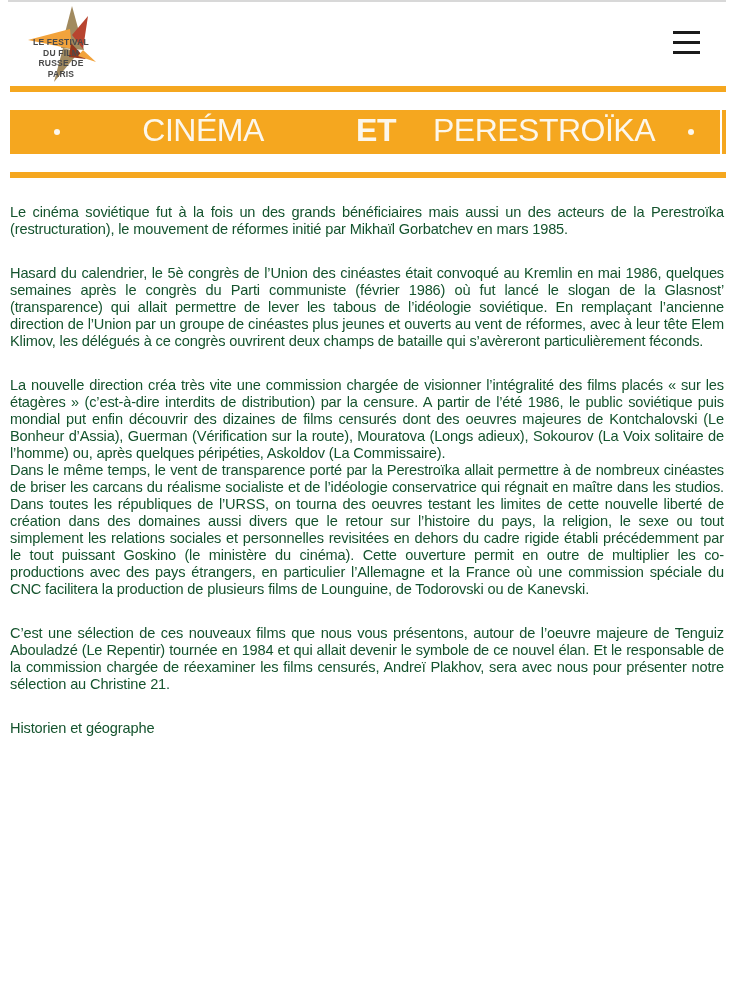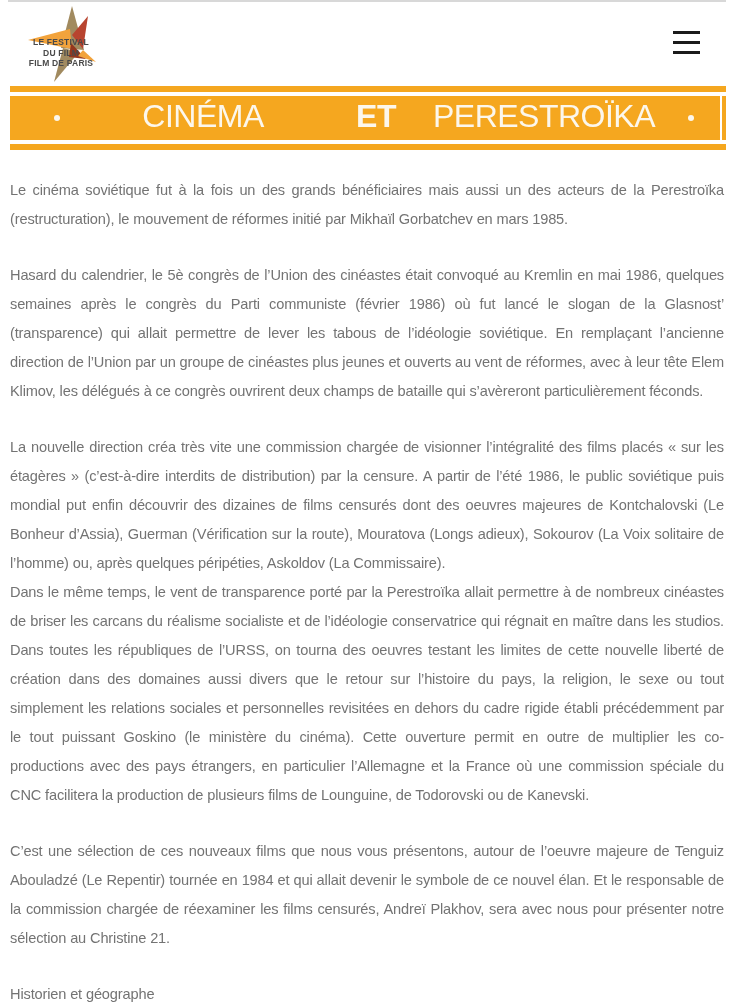--- a/index.html
+++ b/index.html
@@ -31,43 +31,43 @@
     display: flex; flex-direction: column; justify-content: space-between;
     padding: 1px 0;
   }
   .menu-btn .bar { display: block; width: 27px; height: 3px; background: #1b1b1b; }
 
   
   .banner { margin: 2px 8px 0 10px; width: 716px; }
   .banner .strip { height: 6px; background: #f5a71f; }
   .banner .band {
     position: relative; height: 44px; background: #f5a71f;
-    margin: 4px 0;
+    margin: 18px 0;
   }
   .band .word {
     position: absolute; top: 50%; transform: translate(-50%, -54%);
     color: #fcf7ec; font-size: 32px; font-weight: 400;
     letter-spacing: -0.5px; white-space: nowrap; font-stretch: condensed;
   }
   .band .w1 { left: 193px; }
   .band .w2 { left: 366px; font-weight: bold; }
   .band .w3 { left: 534px; text-align: center; }
   .band .dot {
     position: absolute; top: 50%; transform: translateY(-50%);
     width: 6px; height: 6px; border-radius: 50%; background: #fcf7ec;
   }
   .band .dot-left { left: 44px; }
   .band .dot-right { right: 32px; }
   .band .edge-sep { position: absolute; top: 0; right: 4px; width: 2px; height: 100%; background: #ffffff; }
 
   
   main { padding: 26px 10px 0 10px; }
   main p {
-    color: #737373;
-    font-size: 14.6px; line-height: 29px;
+    color: #14532d;
+    font-size: 14.6px; line-height: 17px;
     letter-spacing: -0.15px;
     text-align: justify;
     margin: 0 0 27px 0;
   }
   main p.joined { margin-bottom: 0; }
   .signature-role { text-align: left; margin: 0 0 9px 0 !important; }
 </style>
 </head>
 <body>
 
@@ -80,21 +80,21 @@
       <svg width="110" height="78" viewBox="0 0 110 78">
         <polygon points="46,0 58,44 35,42" fill="#A18A5F"></polygon>
         <polygon points="37,42 53,46 28,76" fill="#A18A5F"></polygon>
         <polygon points="2,34 44,23 46,43" fill="#F2A33C"></polygon>
         <polygon points="62,10 46,29 57,43" fill="#B8442F"></polygon>
         <polygon points="60,53 45,37 43,51" fill="#94371F"></polygon>
         <polygon points="57,44 70,56 52,50" fill="#F2A33C"></polygon>
       </svg>
       <div class="logo-text">
         <div>LE FESTIVAL DU FILM</div>
-        <div>FILM DE PARIS</div>
+        <div>RUSSE DE PARIS</div>
       </div>
     </a>
     <button class="menu-btn" aria-label="menu">
       <span class="bar"></span>
       <span class="bar"></span>
       <span class="bar"></span>
     </button>
   </header>
 
   <div class="banner">

